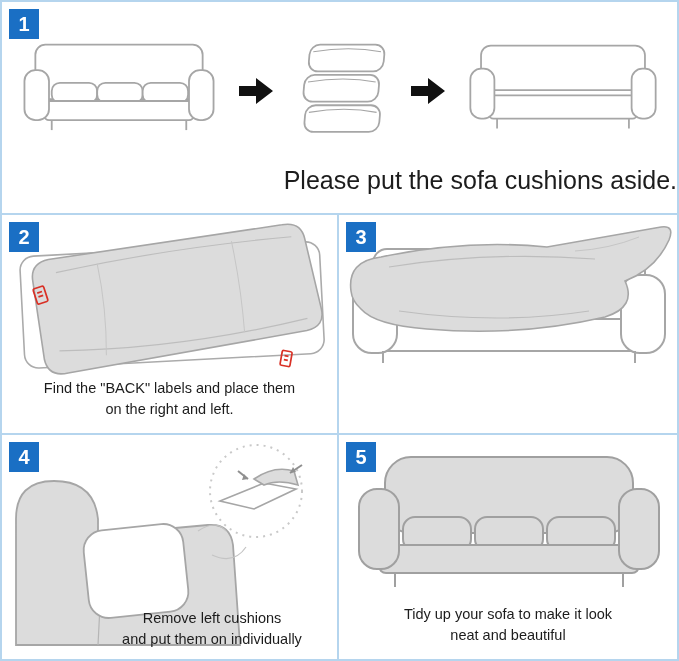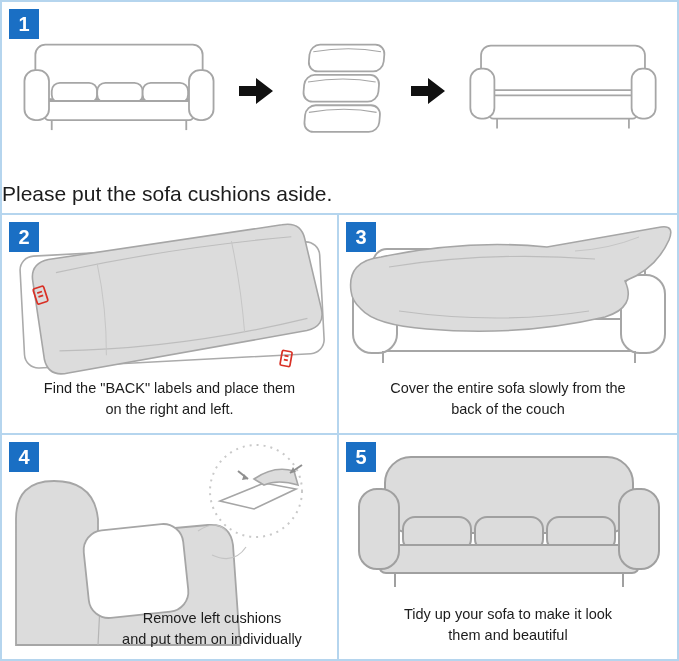--- a/index.html
+++ b/index.html
@@ -16,21 +16,21 @@
   .badge{
     position:absolute;top:7px;left:7px;width:30px;height:30px;
     background:#1a6fc4;color:#ffffff;font-weight:bold;font-size:20px;
     display:flex;align-items:center;justify-content:center;z-index:5;
   }
   .row-illustration{
     display:flex;align-items:center;justify-content:center;gap:20px;
     height:150px;padding-top:14px;
   }
   .caption-large{
-    text-align:left;font-size:21px;color:#1c1c1c;margin-top:16px;
+    text-align:right;font-size:25px;color:#1c1c1c;margin-top:0;
   }
   .caption{
     position:absolute;left:0;right:0;bottom:14px;
     text-align:center;font-size:14.5px;line-height:1.4;color:#1c1c1c;
     white-space:pre-line;
   }
   .panel-4 .caption{left:auto;right:10px;width:230px;bottom:10px;}
   svg{display:block;}
   .art{position:absolute;top:0;left:0;}
 </style>
@@ -136,22 +136,20 @@
         <rect x="282" y="60" width="44" height="78" rx="19"></rect>
         <line x1="44" y1="136" x2="44" y2="148"></line>
         <line x1="296" y1="136" x2="296" y2="148"></line>
       </g>
 
       <path d="M12 76 Q8 46 42 42 Q128 24 208 32 L322 12 Q336 10 330 25 Q317 54 286 66 Q298 92 266 102 Q180 122 88 114 Q36 110 22 94 Q13 86 12 76 Z" fill="#dcdcdc" stroke="#a6a6a6" stroke-width="1.6"></path>
       <path d="M50 52 Q150 36 256 44" fill="none" stroke="#bdbdbd" stroke-width="1.2"></path>
       <path d="M60 96 Q160 110 250 96" fill="none" stroke="#bdbdbd" stroke-width="1.2"></path>
       <path d="M236 36 Q270 34 300 22" fill="none" stroke="#c6c6c6" stroke-width="1"></path>
     </svg>
-    <div class="caption">Cover the entire sofa slowly from the
-back of the couch</div>
   </section>
 
   <section class="panel panel-4">
     <div class="badge">4</div>
     <svg class="art" width="337" height="224" viewBox="0 0 337 224">
 
       <path d="M14 210 L14 84 Q14 46 52 46 Q92 46 96 84 L96 100 L206 90 Q228 88 231 110 L238 210 Z" fill="#dcdcdc" stroke="#a6a6a6" stroke-width="1.8"></path>
       <path d="M96 100 Q100 150 96 210" fill="none" stroke="#b5b5b5" stroke-width="1.2"></path>
 
       <rect x="84" y="92" width="100" height="88" rx="20" fill="#ffffff" stroke="#a6a6a6" stroke-width="1.8" transform="rotate(-6 134 136)"></rect>
@@ -182,16 +180,16 @@
         <rect x="40" y="104" width="260" height="28" rx="7"></rect>
         <rect x="20" y="48" width="40" height="80" rx="18"></rect>
         <rect x="280" y="48" width="40" height="80" rx="18"></rect>
       </g>
       <g stroke="#a0a0a0" stroke-width="2">
         <line x1="56" y1="132" x2="56" y2="146"></line>
         <line x1="284" y1="132" x2="284" y2="146"></line>
       </g>
     </svg>
     <div class="caption">Tidy up your sofa to make it look
-them and beautiful</div>
+neat and beautiful</div>
   </section>
 
 </div>
 
 </body></html>

